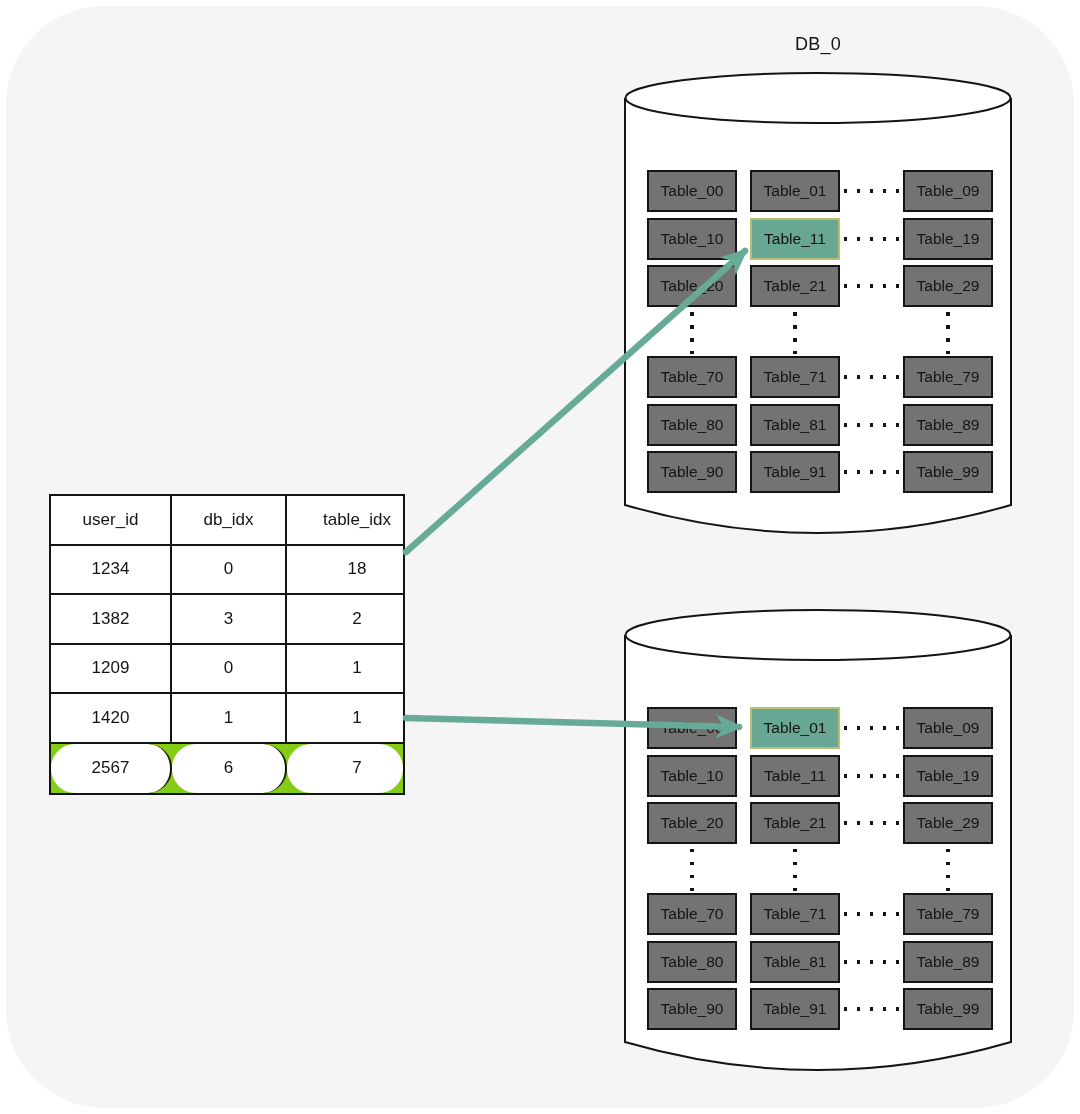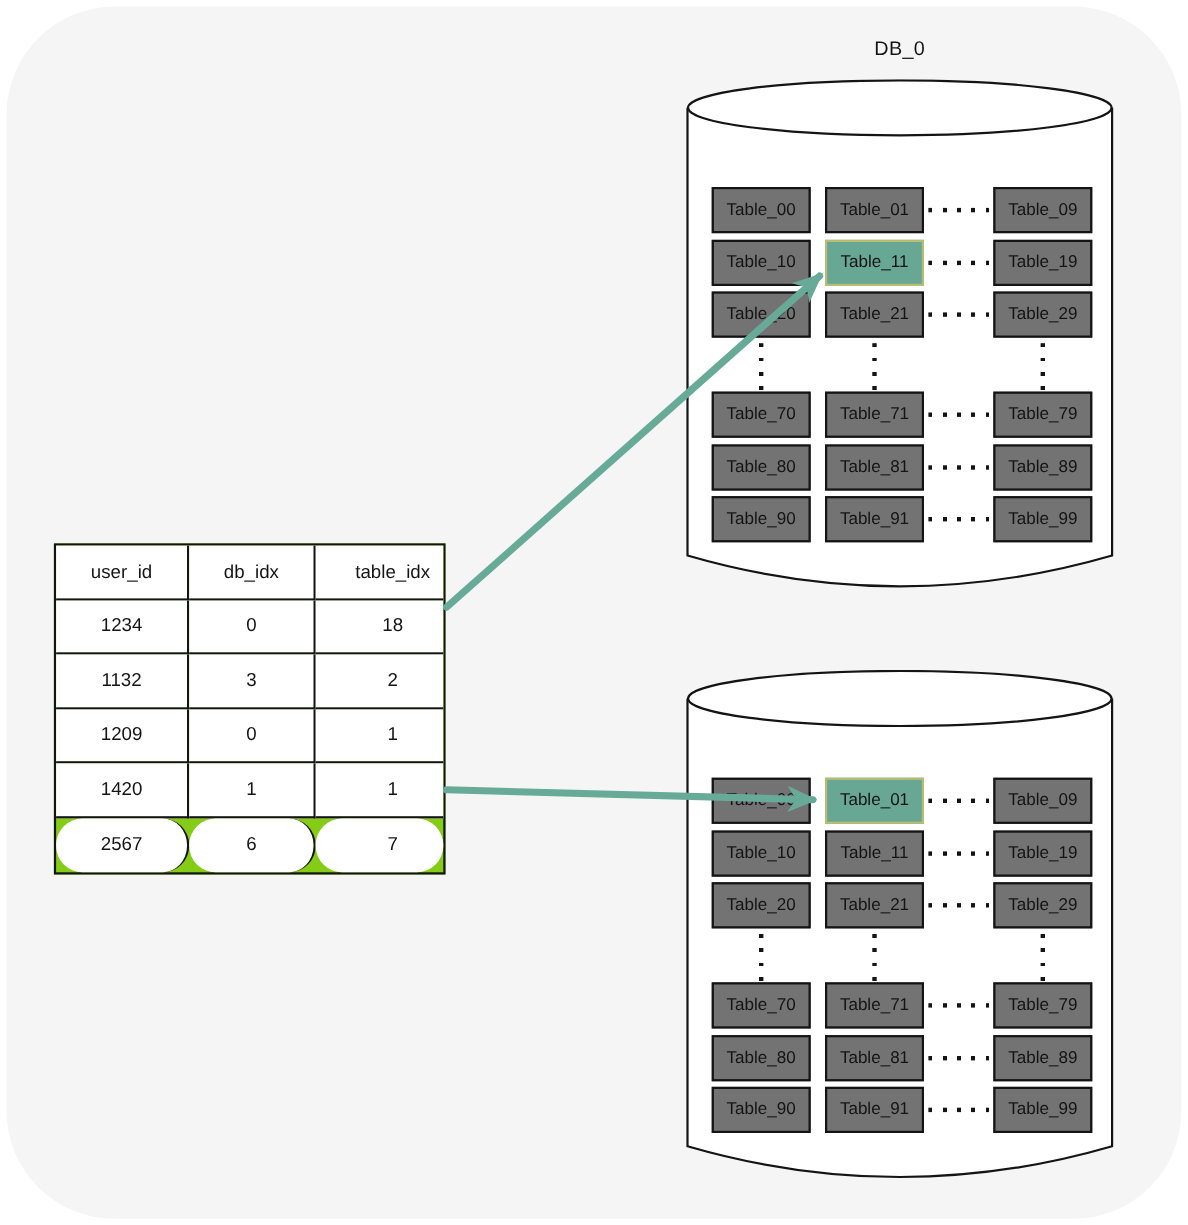--- a/index.html
+++ b/index.html
@@ -95,21 +95,21 @@
 
 <div class="panel"></div>
 
 <div class="lookup">
     <div class="cell">user_id</div>
     <div class="cell">db_idx</div>
     <div class="cell last-col">table_idx</div>
     <div class="cell">1234</div>
     <div class="cell">0</div>
     <div class="cell last-col">18</div>
-    <div class="cell">1132</div>
+    <div class="cell">1382</div>
     <div class="cell">3</div>
     <div class="cell last-col">2</div>
     <div class="cell">1209</div>
     <div class="cell">0</div>
     <div class="cell last-col">1</div>
     <div class="cell">1420</div>
     <div class="cell">1</div>
     <div class="cell last-col">1</div>
     <div class="cell last-row">2567</div>
     <div class="cell last-row">6</div>

